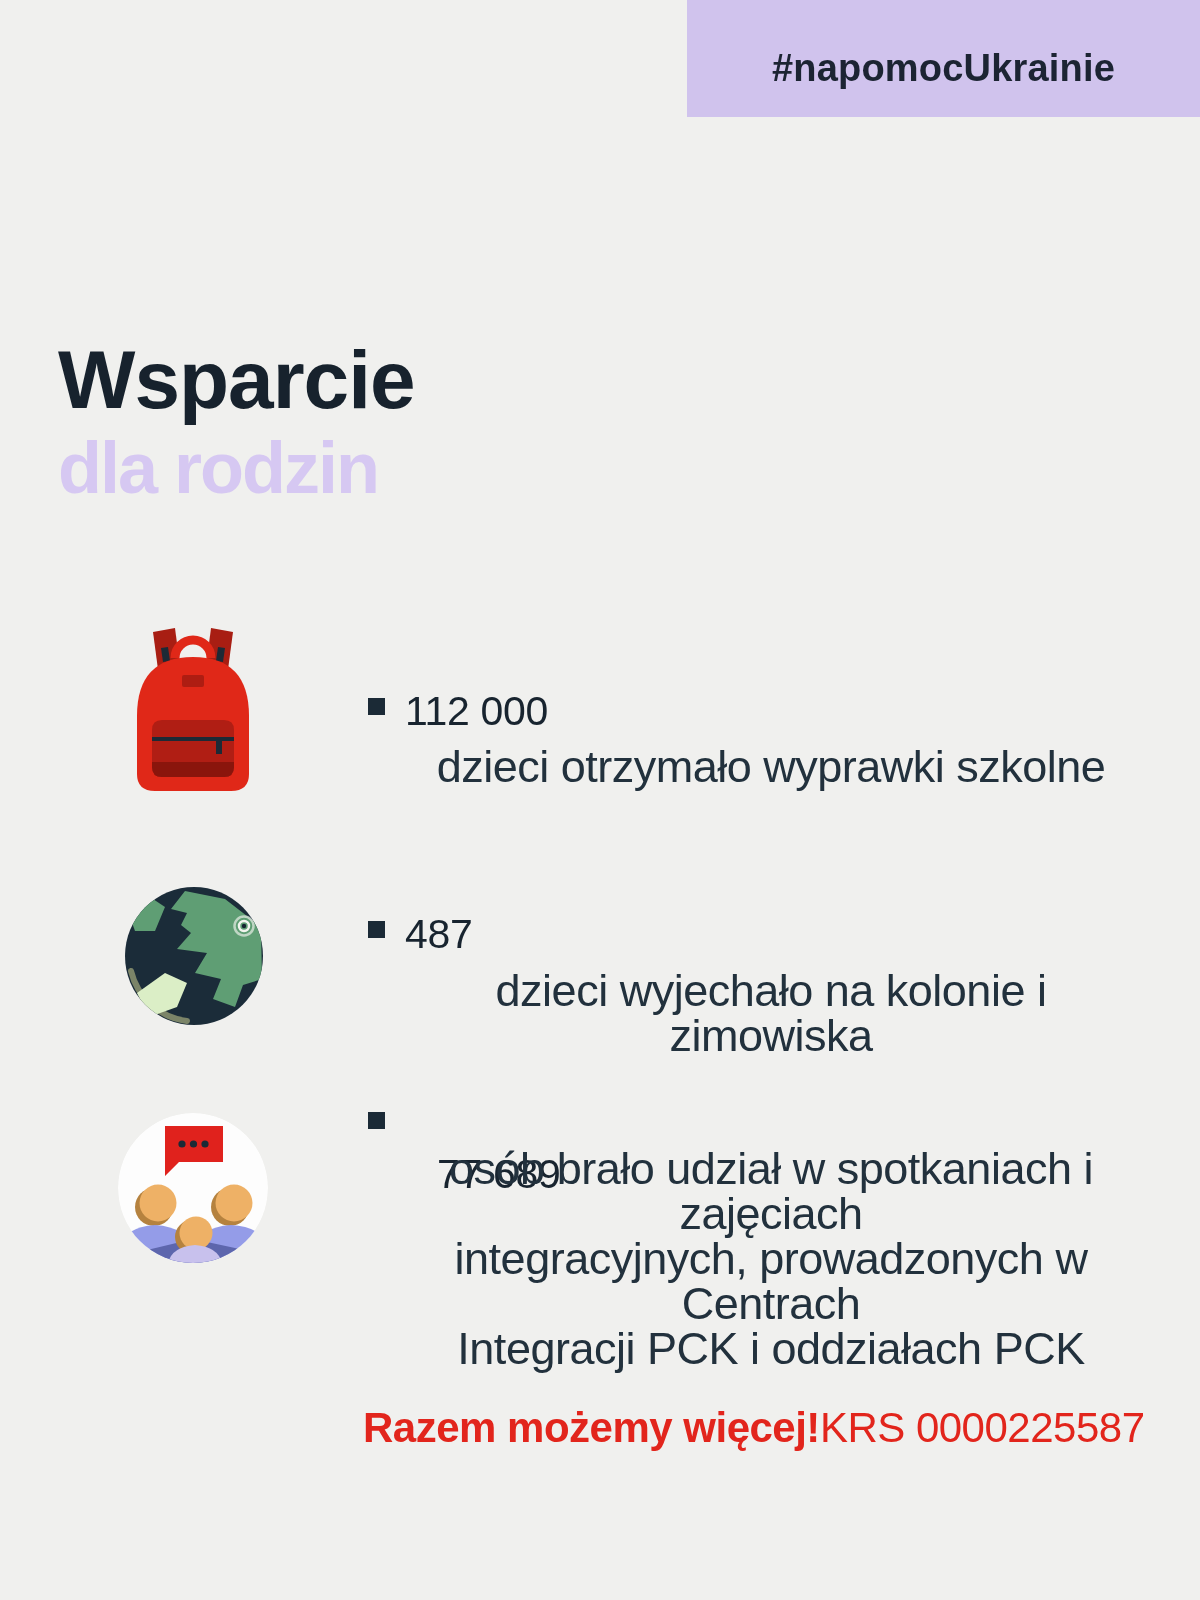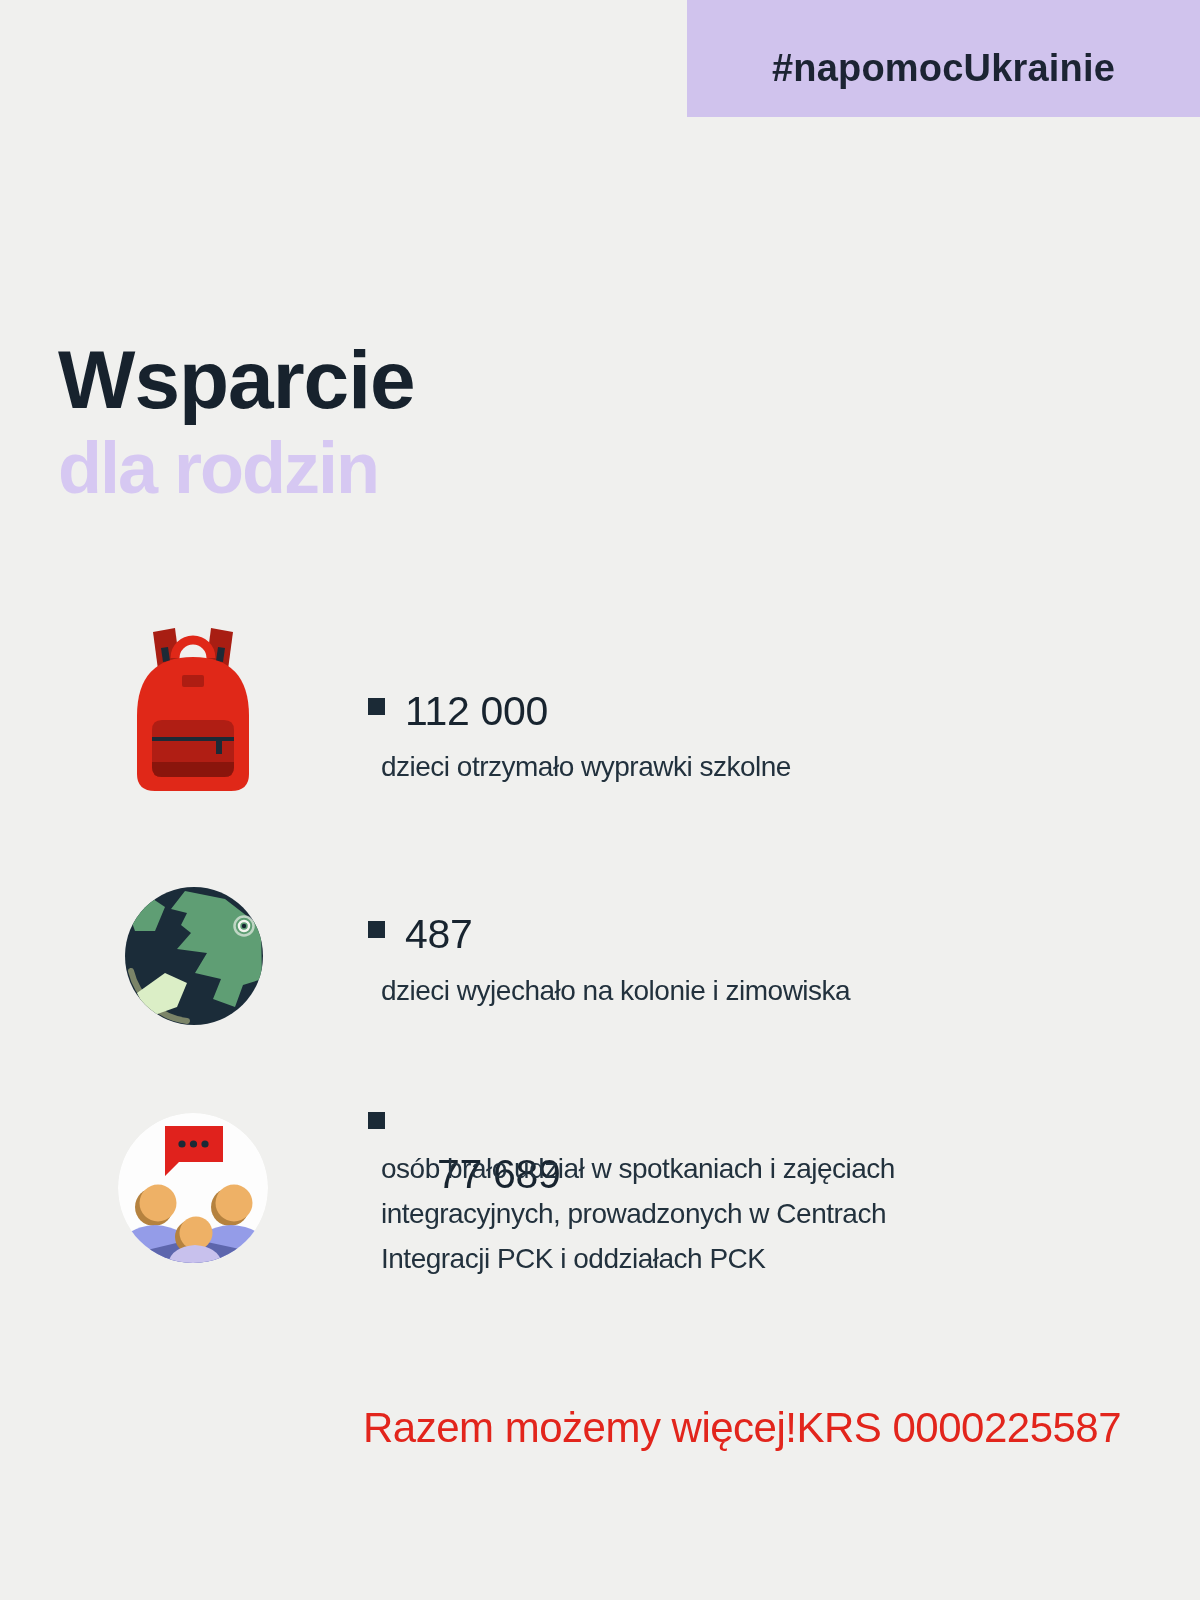--- a/index.html
+++ b/index.html
@@ -41,43 +41,44 @@
   
   .bullet {
     width: 17px; height: 17px; background: #1b2a36; left: 368px;
   }
   .stat-value {
     left: 405px;
     font-size: 41px; line-height: 1; font-weight: 400;
     color: #18242f; letter-spacing: -0.3px;
   }
   .stat-desc {
-    left: 381px;
-    font-size: 28px; line-height: 45px;
+    left: 391px;
+    font-size: 45px; line-height: 45px;
     color: #22313d; letter-spacing: -0.5px;
     white-space: pre-line;
     width: 760px;
+    text-align: center;
   }
   .v1 { top: 691px; }  .d1 { top: 744px; }  .b1 { top: 698px; }
   .v2 { top: 914px; }  .d2 { top: 968px; }  .b2 { top: 921px; }
   .v3 { top: 1154px; margin-left: 32px; } .d3 { top: 1146px; } .b3 { top: 1112px; }
 
   .icon-backpack { left: 137px; top: 618px; width: 112px; height: 173px; }
   .icon-globe    { left: 125px; top: 887px; width: 138px; height: 138px; }
   .icon-family   { left: 118px; top: 1113px; width: 150px; height: 150px; }
   .icon-backpack svg, .icon-globe svg, .icon-family svg { display: block; }
 
   
   .footer {
     left: 363px; top: 1407px;
     font-size: 42px; line-height: 1;
     color: #e2251c; letter-spacing: -0.5px;
     white-space: nowrap;
   }
-  .footer-slogan { font-weight: 400; }
+  .footer-slogan { font-weight: 700; }
   .footer-krs { font-weight: 400; }
 </style>
 </head>
 <body>
 
 <div class="page">
 
   <div class="abs banner">
     <span class="banner-text">#napomocUkrainie</span>
   </div>

